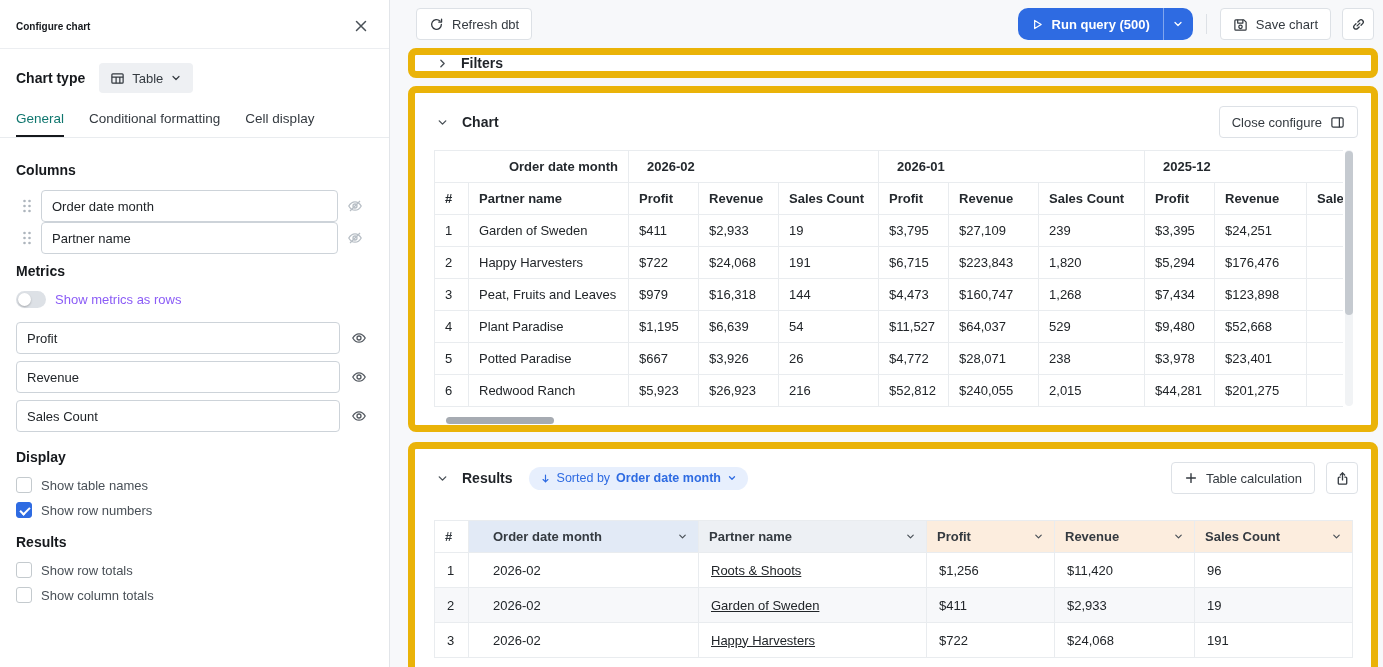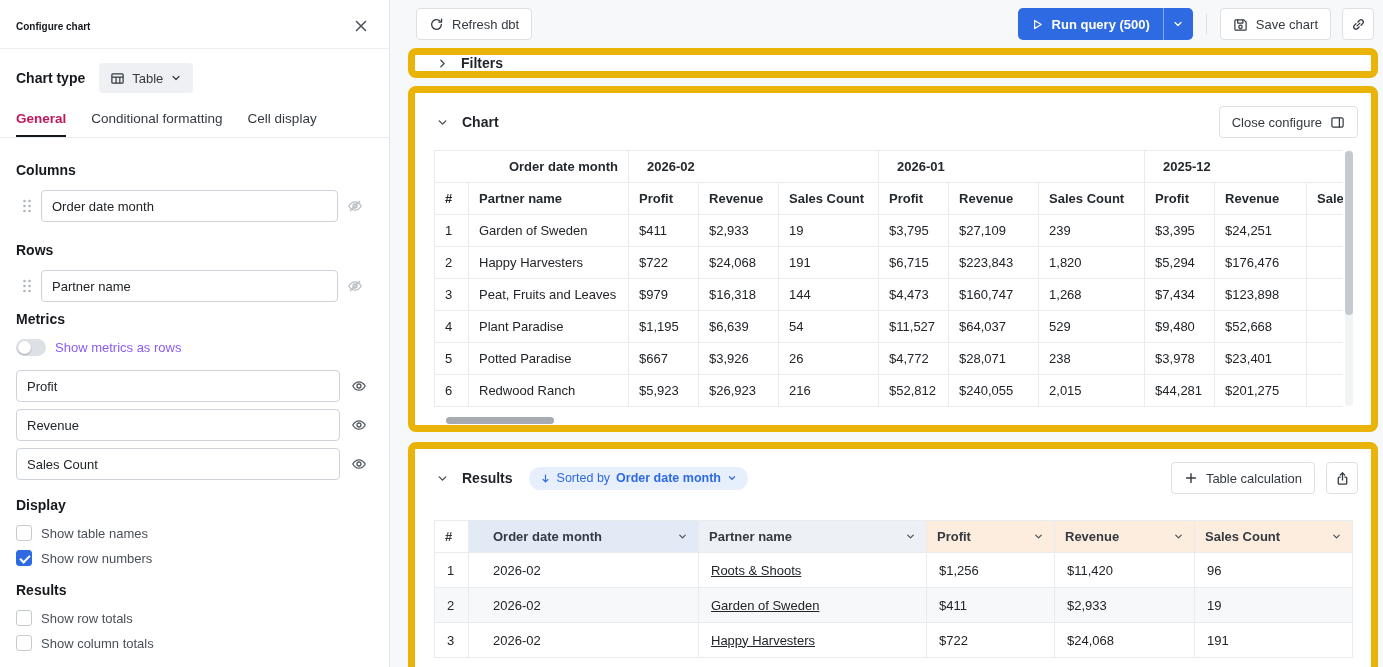--- a/index.html
+++ b/index.html
@@ -12,21 +12,21 @@
   .panel{width:390px;min-width:390px;height:100%;background:#fff;border-right:1px solid #e2e5e9;padding:14px 16px;overflow:hidden}
   .panel-head{display:flex;align-items:center;justify-content:space-between;padding-bottom:10px}
   .panel-title{font-size:10px;font-weight:700;color:#16191d}
   .icon-btn{background:none;border:none;cursor:pointer;color:#495057;display:flex;align-items:center;justify-content:center;padding:4px}
   .panel-divider{height:1px;background:#eceef1;margin:0 -16px 14px}
   .charttype-row{display:flex;align-items:center;gap:14px;margin-bottom:8px}
   .label-bold{font-size:14px;font-weight:700;color:#16191d}
   .charttype-btn{display:inline-flex;align-items:center;gap:7px;background:#eef0f3;border:none;border-radius:4px;height:30px;padding:0 11px;font-size:13px;font-weight:500;color:#343a40;cursor:pointer;font-family:inherit}
   .tabs{display:flex;gap:25px;border-bottom:1px solid #e9ecef;margin:2px -16px 0;padding:0 16px}
   .tab{padding:10px 0 11px;font-size:13.5px;color:#343a40;cursor:pointer}
-  .tab.active{font-weight:700;color:#be185d;box-shadow:inset 0 -2px 0 #16191d}
+  .tab.active{font-weight:400;color:#0f766e;box-shadow:inset 0 -2px 0 #16191d}
   .sec-label{font-size:14px;font-weight:700;color:#16191d;margin:18px 0 12px}
   .field-row{display:flex;align-items:center;gap:9px;margin:0 10px 0 6px}
   .drag{color:#adb5bd;cursor:grab}
   .fld{flex:1;height:32px;border:1px solid #cdd3d9;border-radius:4px;padding:0 10px;font-size:13px;color:#212529;font-family:inherit;background:#fff;outline:none}
   .eye{color:#535960;cursor:pointer;display:flex}
   .eye.muted{color:#b7bec5}
   .toggle-row{display:flex;align-items:center;gap:9px;margin:2px 0 14px}
   .toggle{width:30px;height:17px;border-radius:9px;background:#dde1e6;position:relative;display:inline-block;cursor:pointer;flex:none}
   .toggle::after{content:"";position:absolute;left:2px;top:2px;width:13px;height:13px;border-radius:50%;background:#fff;box-shadow:0 1px 2px rgba(0,0,0,.25)}
   .toggle-label{color:#8b5cf6}
@@ -36,21 +36,21 @@
   .checkbox{width:16px;height:16px;border:1px solid #c4cace;border-radius:3px;background:#fff;display:inline-block;position:relative;flex:none}
   .checkbox.checked{background:#2e6be2;border-color:#2e6be2}
   .checkbox.checked::after{content:"";position:absolute;left:5px;top:1.5px;width:4px;height:8px;border:solid #fff;border-width:0 2px 2px 0;transform:rotate(45deg)}
 
   
   .main{flex:1;height:100%;display:flex;flex-direction:column;overflow:hidden}
   .topbar{display:flex;align-items:center;justify-content:space-between;height:48px;padding:0 9px 0 26px;flex:none}
   .btn{display:inline-flex;align-items:center;gap:8px;background:#fff;border:1px solid #dde1e6;border-radius:4px;height:32px;padding:0 12px;font-size:13px;font-weight:500;color:#343a40;cursor:pointer;font-family:inherit;white-space:nowrap}
   .btn-sq{width:32px;padding:0;justify-content:center}
   .topbar-right{display:flex;align-items:center}
-  .run-split{display:flex;border-radius:5px;overflow:hidden}
+  .run-split{display:flex;border-radius:10px;overflow:hidden}
   .run-main{display:inline-flex;align-items:center;gap:8px;background:#2e6be2;color:#fff;height:32px;padding:0 13px;font-weight:600;font-size:13px;border:none;cursor:pointer;font-family:inherit}
   .run-caret{width:30px;display:flex;align-items:center;justify-content:center;background:#2e6be2;border:none;border-left:1px solid rgba(255,255,255,.4);color:#fff;cursor:pointer}
   .tb-div{width:1px;height:20px;background:#dde1e6;margin:0 13px}
 
   .card{background:#fff;border:7px solid #eab308;border-radius:8px;margin:0 5px 8px 18px}
   .filters-card{display:flex;align-items:center;gap:12px;height:42px;padding:0 21px;cursor:pointer}
   .sec-title{font-size:14px;font-weight:600;color:#1f2328}
   .chev{color:#495057}
   .card-head{display:flex;align-items:center;justify-content:space-between;padding:13px 13px 12px 21px}
   .head-left{display:flex;align-items:center;gap:13px;cursor:pointer}
@@ -142,21 +142,20 @@
       <input class="fld" value="Order date month" style="">
       <span class="eye muted">
         <svg width="16" height="16" viewBox="0 0 16 16" fill="none" stroke="currentColor" stroke-width="1.3">
             <path d="M1.8 8S4.2 3.8 8 3.8 14.2 8 14.2 8 11.8 12.2 8 12.2 1.8 8 1.8 8z"></path>
             <circle cx="8" cy="8" r="2"></circle>
             <path d="M3 13L13 3"></path>
           </svg>
       </span>
     </div>
 
-    <div class="sec-label" style="margin-top:20px">Rows</div>
     <div class="field-row">
       <span class="drag">
         <svg width="10" height="14" viewBox="0 0 10 14" fill="currentColor">
             <circle cx="2.5" cy="2" r="1.3"></circle>
             <circle cx="7.5" cy="2" r="1.3"></circle>
             <circle cx="2.5" cy="7" r="1.3"></circle>
             <circle cx="7.5" cy="7" r="1.3"></circle>
             <circle cx="2.5" cy="12" r="1.3"></circle>
             <circle cx="7.5" cy="12" r="1.3"></circle>
           </svg>

